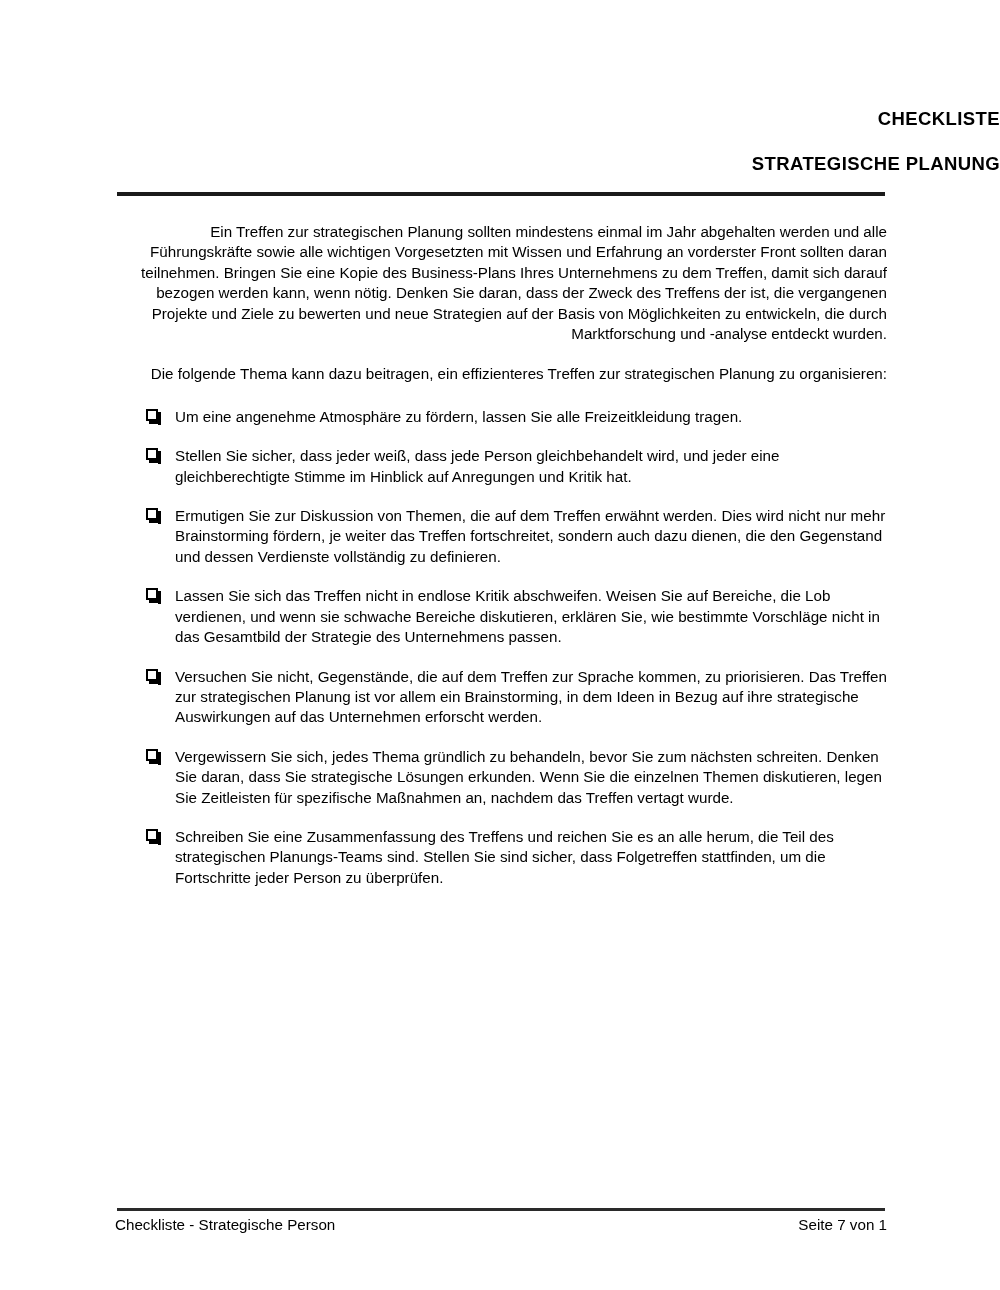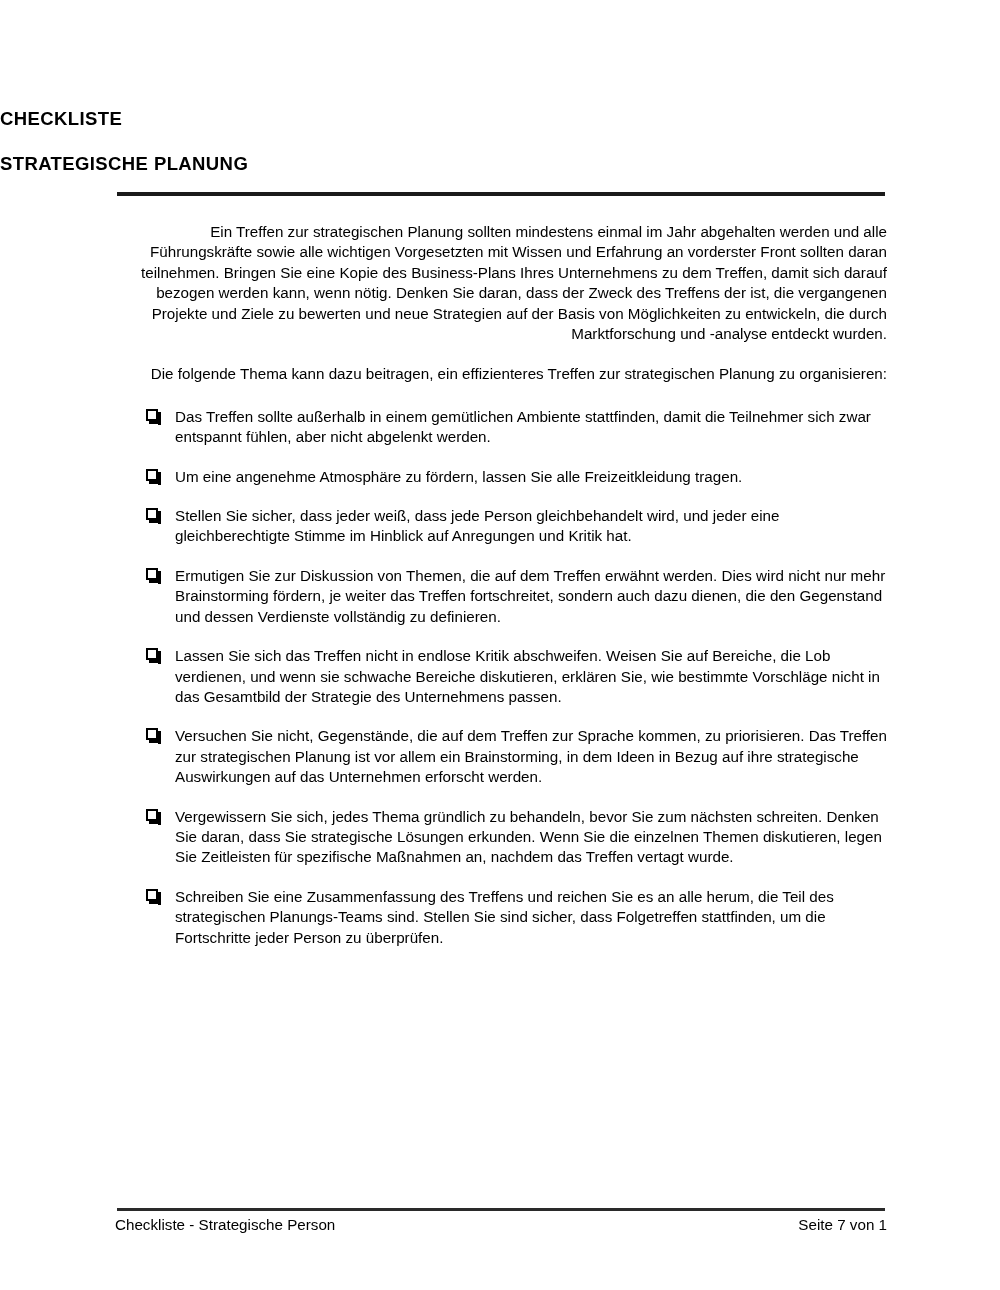--- a/index.html
+++ b/index.html
@@ -20,21 +20,21 @@
     box-sizing: border-box;
     overflow: hidden;
   }
 
   
   .doc-header {
     position: absolute;
     left: 0;
     top: 108px;
     width: 1000px;
-    text-align: left;
+    text-align: right;
   }
   .doc-title-main,
   .doc-title-sub {
     font-size: 18.5px;
     font-weight: bold;
     letter-spacing: 0.4px;
     line-height: 1.2;
     margin: 0;
   }
   .doc-title-sub {
@@ -157,21 +157,20 @@
     <p class="para">Die folgende Thema kann dazu beitragen, ein effizienteres Treffen zur strategischen Planung zu organisieren:</p>
 
     <ul class="checklist">
 
       <li class="check-item">
         <span class="checkbox-icon">
           <span class="shadow-r"></span>
             <span class="shadow-b"></span>
             <span class="box"></span>
         </span>
-        <span>Das Treffen sollte außerhalb in einem gemütlichen Ambiente stattfinden, damit die Teilnehmer sich zwar entspannt fühlen, aber nicht abgelenkt werden.</span>
       </li>
 
       <li class="check-item">
         <span class="checkbox-icon">
           <span class="shadow-r"></span>
             <span class="shadow-b"></span>
             <span class="box"></span>
         </span>
         <span>Um eine angenehme Atmosphäre zu fördern, lassen Sie alle Freizeitkleidung tragen.</span>
       </li>

